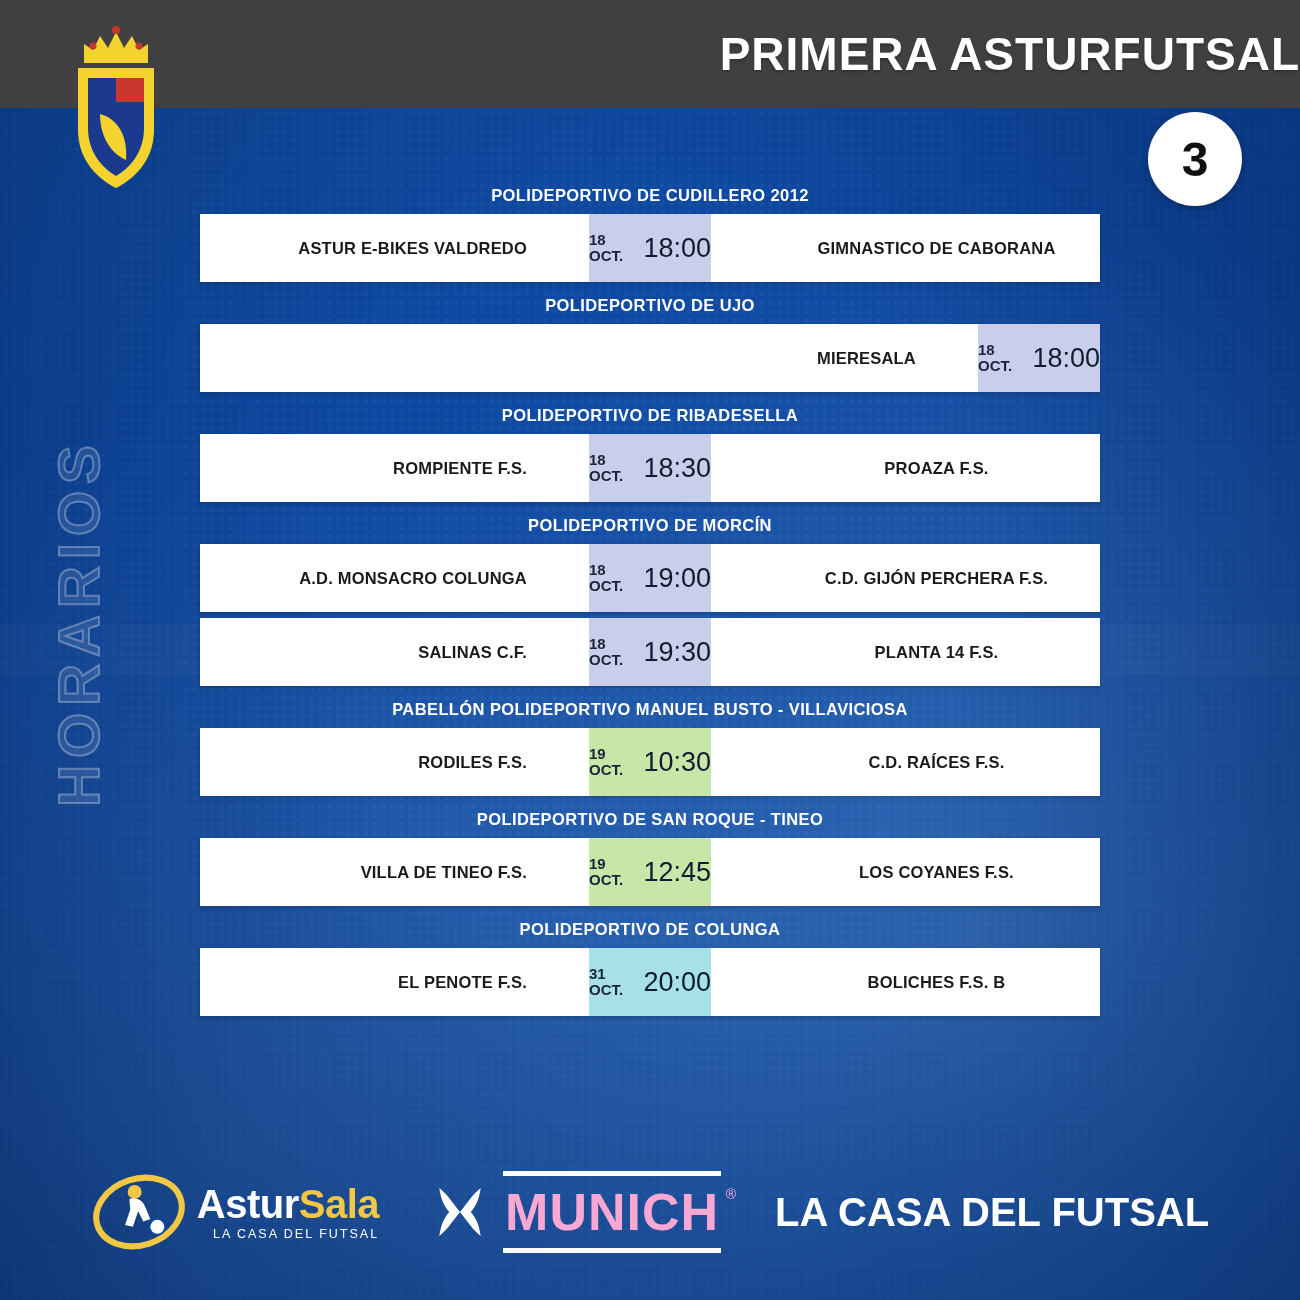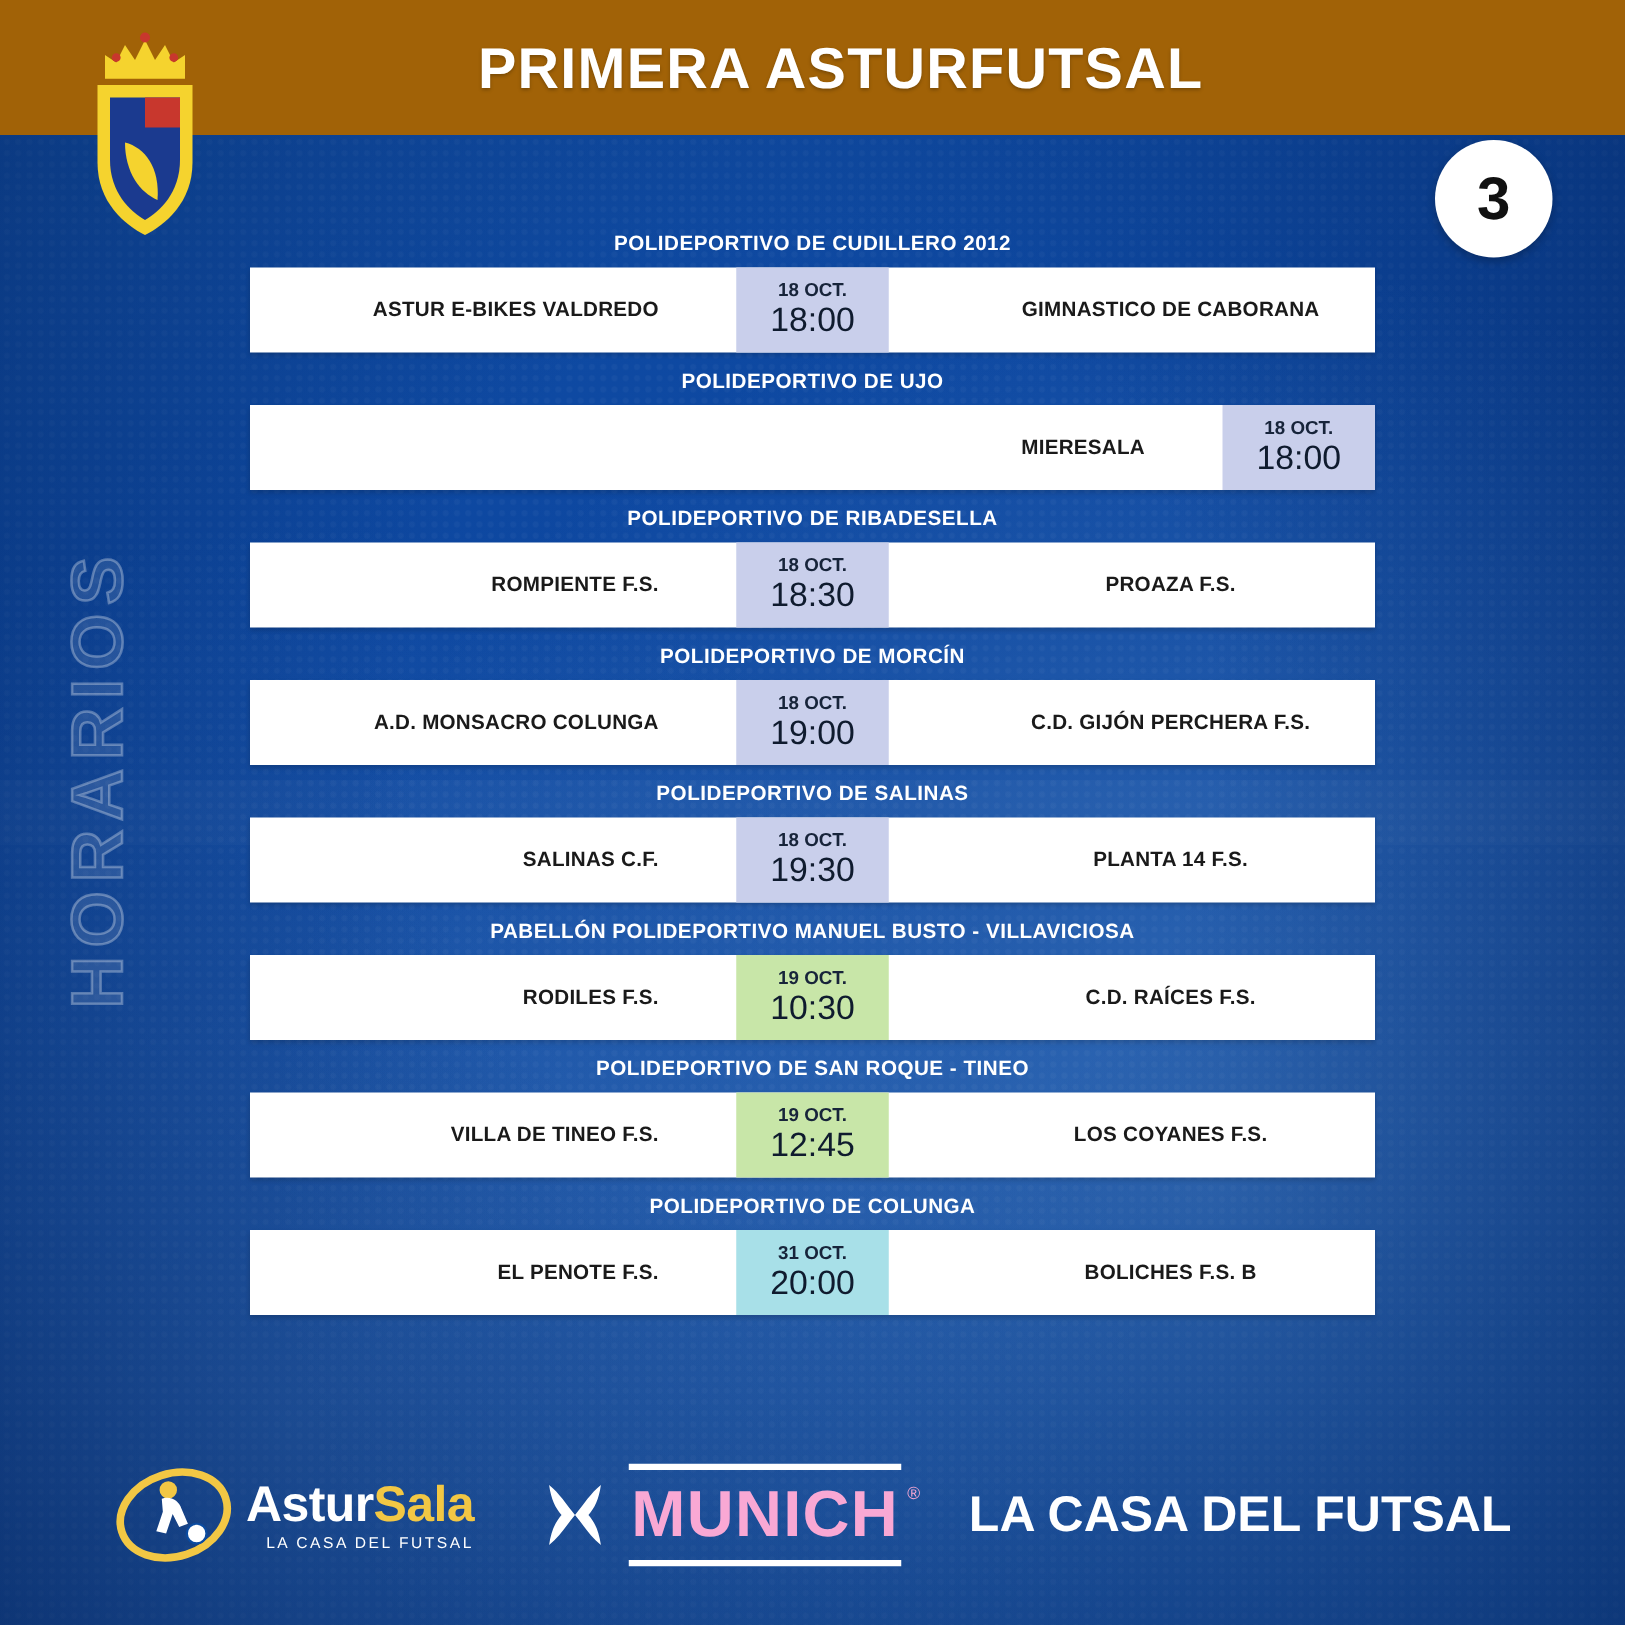--- a/index.html
+++ b/index.html
@@ -30,22 +30,22 @@
     opacity: .7;
   }
   .vignette {
     position: absolute; inset: 0;
     background: radial-gradient(ellipse at 50% 45%, rgba(0,0,0,0) 35%, rgba(3,30,80,0.55) 100%);
   }
 
   
   .header {
     position: absolute; top: 0; left: 0; width: 1300px; height: 108px;
-    background: #a16207;
-    display: flex; align-items: center; justify-content: center; padding-left: 45px;
+    background: #404040;
+    display: flex; align-items: center; justify-content: flex-end; padding-left: 45px;
   }
   .header-title {
     font-size: 46px; font-weight: bold; color: #ffffff;
     letter-spacing: 1px;
     text-shadow: 0 2px 3px rgba(0,0,0,0.25);
     white-space: nowrap;
   }
 
   
   .crest {
@@ -111,21 +111,21 @@
   .home .team-name { margin-right: 14px; }
   .away .team-name { margin-left: 14px; }
   .logo-box {
     width: 44px; height: 44px; flex: 0 0 44px;
     display: flex; align-items: center; justify-content: center;
     overflow: hidden;
     padding-left: 48px;
   }
   .time-box {
     flex: 0 0 122px;
-    display: flex; flex-direction: column;
+    display: flex; flex-direction: row;
     align-items: center; justify-content: center;
     line-height: 1.05;
   }
   .date { font-size: 15px; font-weight: bold; color: #17243a; }
   .time { font-size: 27px; font-weight: normal; color: #0f1b2e; margin-top: 1px; }
 
   
   .footer {
     position: absolute; left: 0; bottom: 28px; width: 1300px; height: 120px;
     display: flex; align-items: center; justify-content: center; gap: 52px; text-align: right;
@@ -298,21 +298,20 @@
               <circle cx="22" cy="20" r="7" fill="#f0c040"></circle>
               <path d="M15 30h14l-2 5H17z" fill="#c8372d"></path>
             </svg>
         </div>
         <div class="team-name">C.D. GIJÓN PERCHERA F.S.</div>
       </div>
     </div>
   </div>
 
   <div class="match-block">
-    <div class="venue">POLIDEPORTIVO DE SALINAS</div>
     <div class="row">
       <div class="side home">
         <div class="team-name">SALINAS C.F.</div>
         <div class="logo-box">
           <svg viewBox="0 0 44 44" width="40" height="40">
               <path d="M10 6h24v21c0 8-7 13-12 15-5-2-12-7-12-15z" fill="#ffffff" stroke="#1b3a7a" stroke-width="2"></path>
               <rect x="13" y="10" width="18" height="8" fill="#9aa6b5"></rect>
               <circle cx="22" cy="27" r="6" fill="#1b3a7a"></circle>
               <path d="M16 27c4-3 8-3 12 0" stroke="#ffffff" stroke-width="1.6" fill="none"></path>
             </svg>

